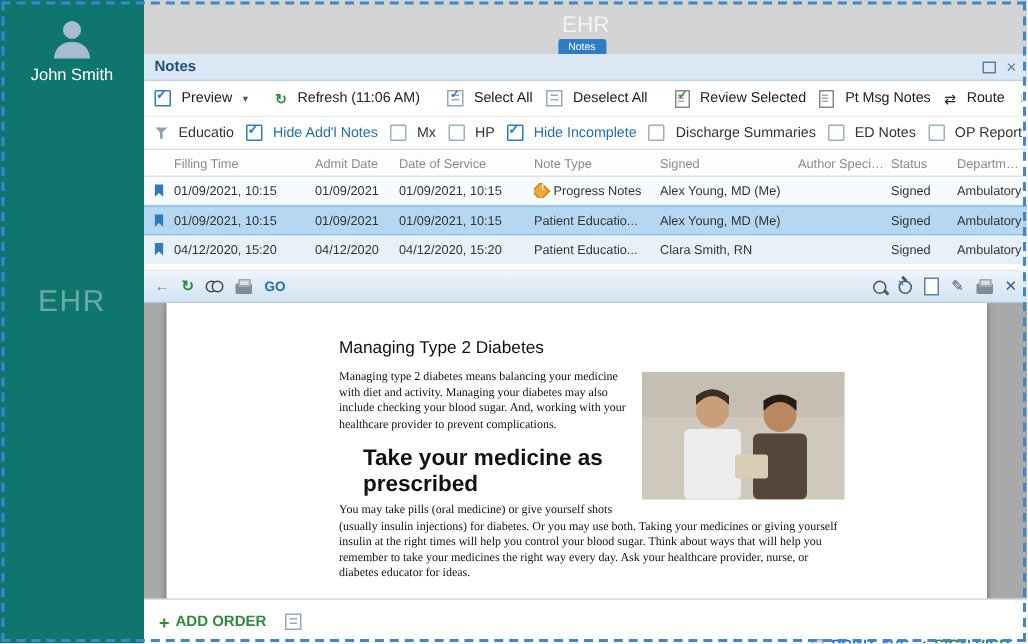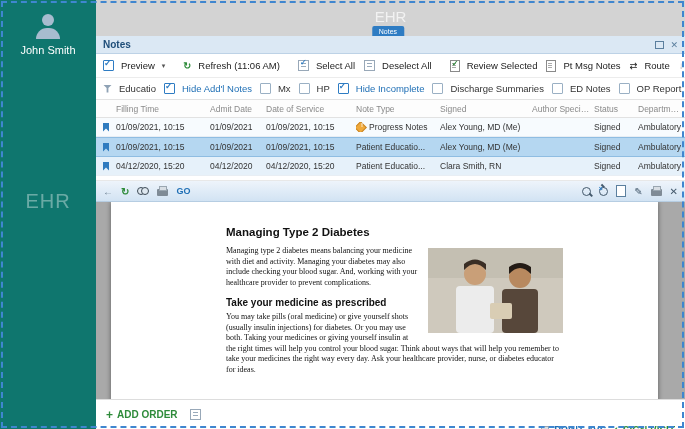--- a/index.html
+++ b/index.html
@@ -88,22 +88,22 @@
   .vtoolbar{height:20px;background:linear-gradient(#eef4fb,#d2e3f3);border-bottom:1px solid #b6cde2;
             display:flex;align-items:center;padding:0 7px;gap:8px;font-size:10px;color:#44596c;flex:0 0 auto;}
   .v-right{margin-left:auto;display:flex;align-items:center;gap:8px;}
   .go{color:#1f6fb5;font-weight:bold;font-size:9px;text-align:center;}
   .arrow{color:#6c7f91;font-weight:bold;}
 
   
   .doc-area{flex:1 1 auto;background:#a9a9a9;position:relative;overflow:hidden;}
   .page{position:absolute;left:15px;right:27px;top:0;bottom:-4px;background:#fff;box-shadow:0 0 5px rgba(0,0,0,.45);}
   .doc-content{margin:24px 95px 0 115px;color:#111;}
-  .doc-title{font-size:11.5px;font-weight:bold;margin:0 0 8px;font-family:"Liberation Sans",sans-serif;}
-  .doc-h{font-size:10px;font-weight:bold;margin:9px 0 4px;font-family:"Liberation Sans",sans-serif;}
+  .doc-title{font-size:11.5px;font-weight:normal;margin:0 0 8px;font-family:"Liberation Sans",sans-serif;}
+  .doc-h{font-size:15px;font-weight:bold;margin:9px 16px 4px;font-family:"Liberation Sans",sans-serif;}
   .doc-p{font-size:8px;line-height:1.32;margin:0 0 6px;font-family:"Liberation Serif",serif;}
   .doc-image{float:right;width:135px;height:85px;margin:2px 0 6px 10px;background:#cfc9bd;}
 
   
   .footer{height:29px;border-top:1px solid #ddd;display:flex;align-items:center;padding:0 10px;gap:12px;
           font-size:10px;font-weight:bold;flex:0 0 auto;background:#fff;}
   .add-order{color:#2e8b3a;display:inline-flex;align-items:center;gap:4px;}
   .plus{color:#2e8b3a;font-size:12px;}
   .f-right{margin-left:auto;display:flex;align-items:center;gap:4px;margin-top:32px;}
   .print-avs{color:#1f6fb5;display:inline-flex;align-items:center;gap:4px;}

